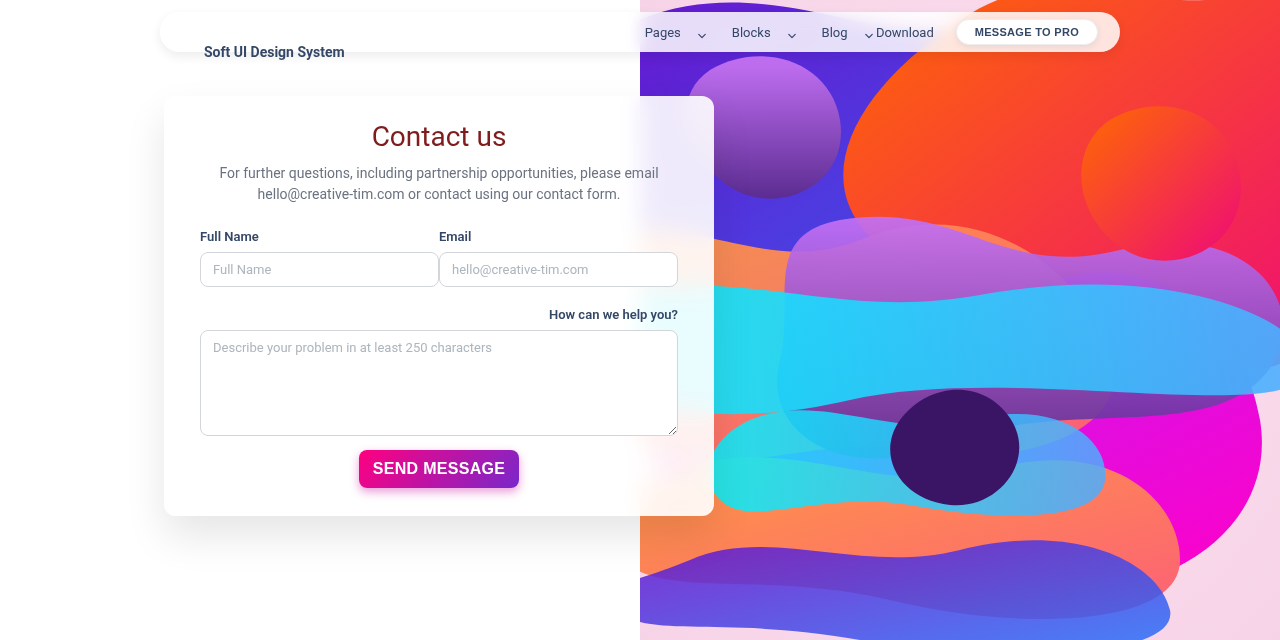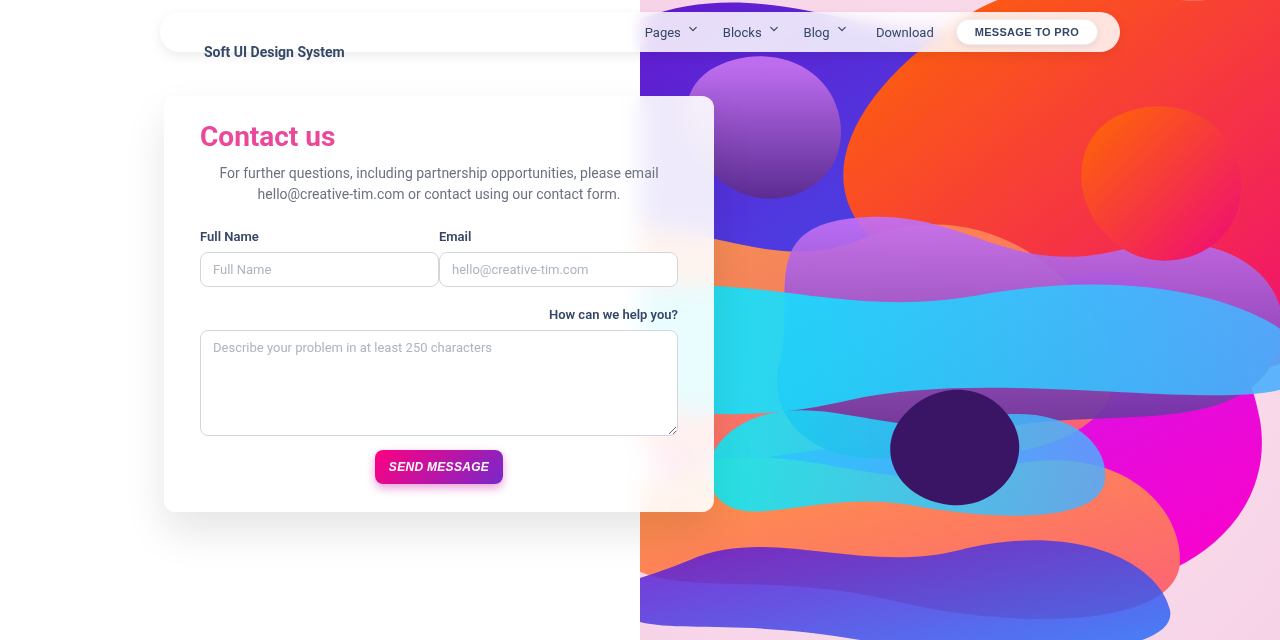--- a/index.html
+++ b/index.html
@@ -4,37 +4,37 @@
 <style>
 * { margin:0; padding:0; box-sizing:border-box; }
 html,body { width:1280px; height:640px; font-family:-apple-system,BlinkMacSystemFont,"Segoe UI",Roboto,"Helvetica Neue",Arial,sans-serif; background:#fff; overflow:hidden; }
 
 .bg-art { position:absolute; top:0; right:0; width:640px; height:640px; overflow:hidden; }
 .bg-art svg { width:100%; height:100%; display:block; }
 
 .navbar { position:absolute; top:12px; left:160px; width:960px; height:40px; background:rgba(255,255,255,0.85); backdrop-filter:blur(8px); border-radius:40px; box-shadow:0 4px 12px rgba(0,0,0,0.08); display:flex; align-items:center; padding:0 22px 0 44px; z-index:10; }
 .brand { font-size:14px; font-weight:700; color:#344767;margin-top:40px; }
 .nav-links { display:flex; gap:26px; margin-left:300px; }
-.nav-link { font-size:13px; color:#344767; display:flex; align-items:flex-start; gap:8px; cursor:pointer; }
+.nav-link { font-size:13px; color:#344767; display:flex; align-items:flex-end; gap:17px; cursor:pointer; }
 .download { margin-left:auto; font-size:13px; color:#344767; cursor:pointer; }
 .upgrade { margin-left:22px; background:#fff; border:1px solid #eee; border-radius:28px; padding:6px 18px; font-size:11px; font-weight:700; letter-spacing:0.3px; color:#344767; cursor:pointer; box-shadow:0 2px 6px rgba(140,152,164,0.2); }
 .chev { width:8px; height:8px; }
 
 .card { position:absolute; top:96px; left:164px; width:550px; background:rgba(255,255,255,0.9); backdrop-filter:blur(12px); border-radius:12px; box-shadow:0 20px 40px rgba(0,0,0,0.1); padding:24px 36px 28px; z-index:5; }
-.card h2 { text-align:left; font-size:28px; font-weight:700; color:#ec4899; margin-bottom:10px; }
+.card h2 { text-align:center; font-size:28px; font-weight:400; color:#7f1d1d; margin-bottom:10px; }
 .card .lead { text-align:center; font-size:14px; color:#6b7280; line-height:1.5; margin-bottom:24px; padding:0 4px; }
 .row { display:flex; margin-bottom:20px; }
 .field { flex:1; display:flex; flex-direction:column; }
 .field.full { width:100%;align-items:flex-end; }
 label { font-size:13px; font-weight:600; color:#344767; margin-bottom:8px; }
 input,textarea { width:100%; border:1px solid #d2d6da; border-radius:8px; padding:9px 12px; font-size:13px; font-family:inherit; color:#495057; background:#fff; }
 input::placeholder,textarea::placeholder { color:#adb5bd; }
 textarea { resize:vertical; min-height:106px; }
 .submit-row { text-align:center; margin-top:14px; }
-.submit { background:linear-gradient(310deg,#7928ca,#ff0080); color:#fff; border:none; border-radius:8px; padding:10px 14px; font-size:12px; font-weight:700; letter-spacing:0.3px; cursor:pointer; box-shadow:0 4px 10px rgba(203,12,159,0.4);font-style:italic; }
+.submit { background:linear-gradient(310deg,#7928ca,#ff0080); color:#fff; border:none; border-radius:8px; padding:10px 14px; font-size:16px; font-weight:700; letter-spacing:0.3px; cursor:pointer; box-shadow:0 4px 10px rgba(203,12,159,0.4); }
 </style>
 </head>
 <body>
 
 <div class="bg-art">
 <svg viewBox="0 0 640 640" preserveAspectRatio="xMidYMid slice">
 <defs>
 <radialGradient id="g0" cx="50%" cy="50%" r="70%">
           <stop offset="0%" stop-color="#fde4f1"></stop>
           <stop offset="100%" stop-color="#f7d3e7"></stop>

